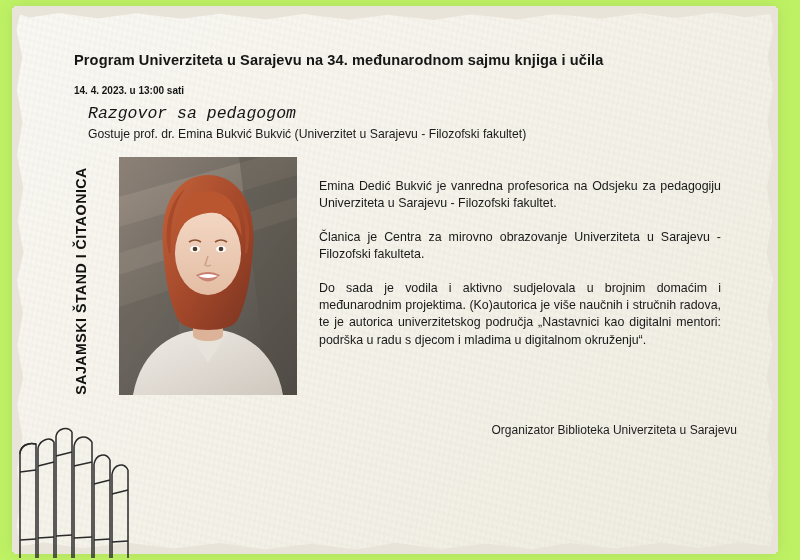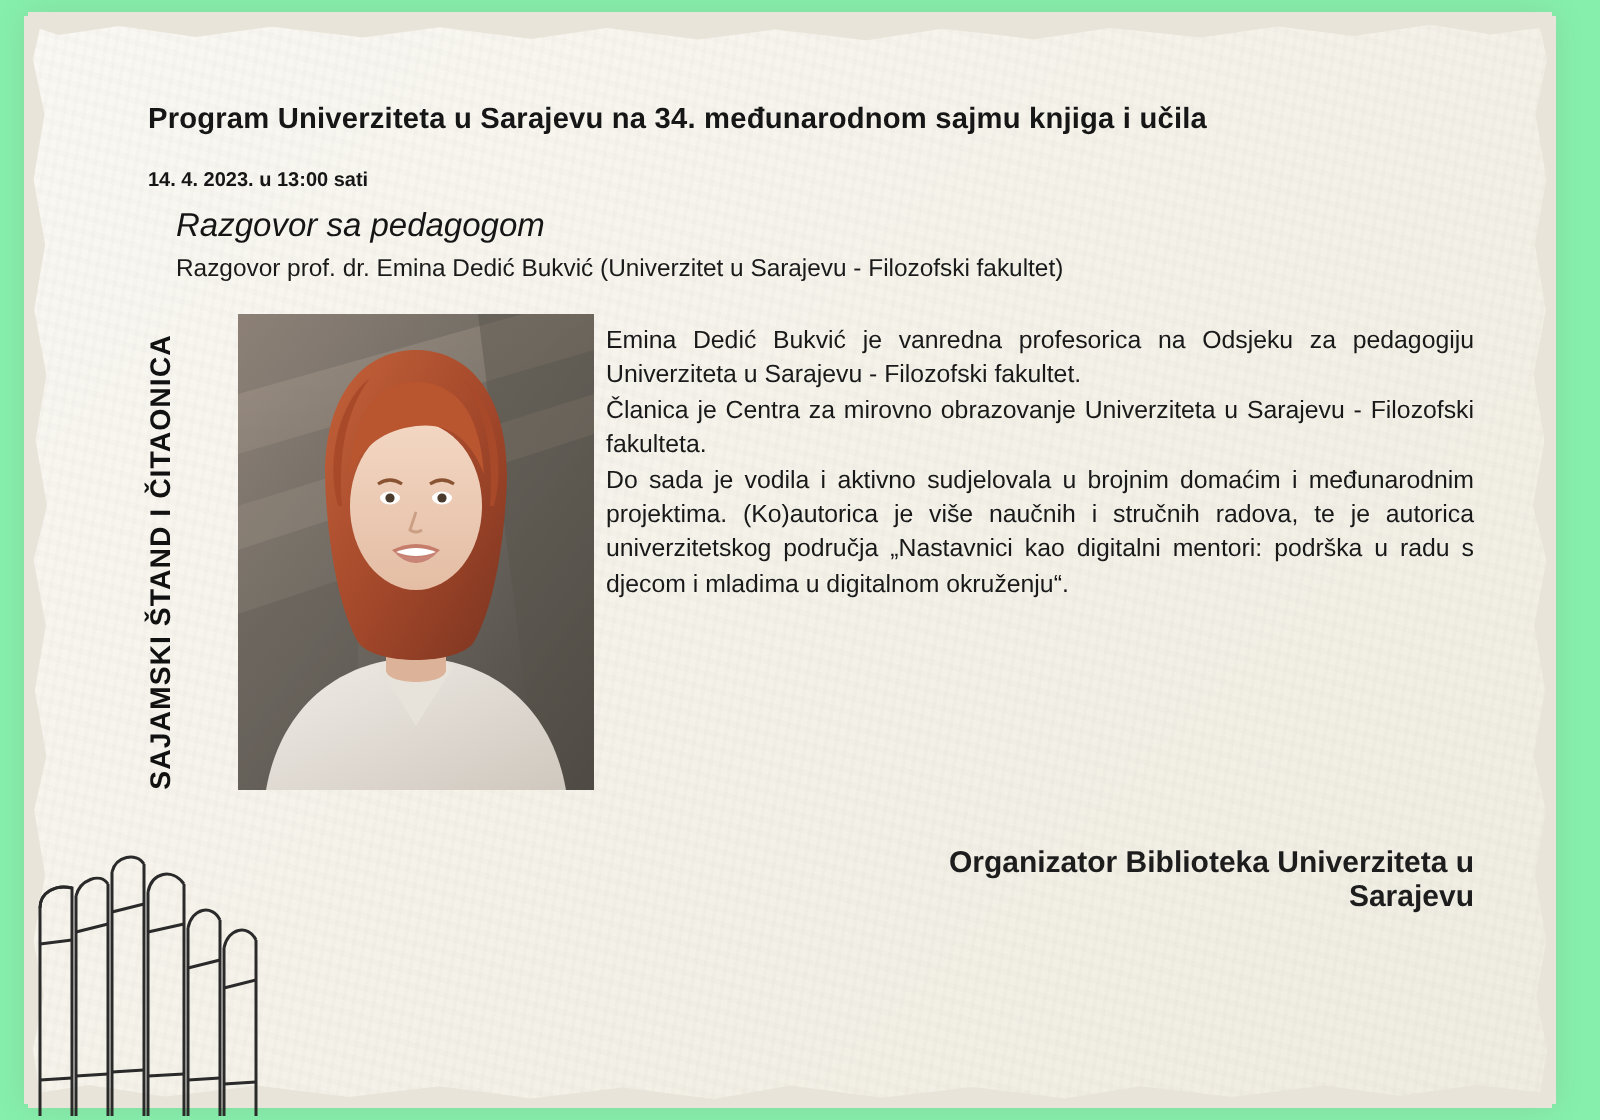--- a/index.html
+++ b/index.html
@@ -11,21 +11,21 @@
     height: 560px;
     overflow: hidden;
     background: #e9e4d9;
     font-family: "Liberation Sans", sans-serif;
   }
 
   #poster {
     position: relative;
     width: 800px;
     height: 560px;
-    background: #86efac;
+    background: #bef264;
   }
 
   
   .paper {
     position: absolute;
     left: 14px;
     top: 8px;
     width: 762px;
     height: 544px;
     background: #f7f5ef;
@@ -78,20 +78,21 @@
     color: #161616;
   }
 
   .subtitle {
     position: absolute;
     left: 88px;
     top: 104px;
     font-size: 16.5px;
     font-style: italic;
     color: #151515;
+    font-family: Liberation Mono, monospace;
   }
 
   .guest {
     position: absolute;
     left: 88px;
     top: 127px;
     font-size: 12.2px;
     color: #1a1a1a;
   }
   .side-label-wrap {
@@ -133,31 +134,31 @@
   .body-text {
     position: absolute;
     left: 303px;
     top: 162px;
     width: 434px;
     font-size: 12.4px;
     line-height: 17.4px;
     color: #191919;
     text-align: justify;
   }
-  .body-text p { margin: 0; }
+  .body-text p { margin: 16px; }
 
   
   .organizer {
     position: absolute;
     left: 420px;
     top: 423px;
     width: 317px;
     text-align: right;
-    font-size: 15px;
-    font-weight: bold;
+    font-size: 12px;
+    font-weight: normal;
     color: #1d1d1d;
   }
 
   
   .books {
     position: absolute;
     left: 14px;
     top: 412px;
     width: 132px;
     height: 146px;
@@ -174,21 +175,21 @@
     <div class="tear left"></div>
     <div class="tear right"></div>
   </div>
 
   <div class="headline">Program Univerziteta u Sarajevu na 34. međunarodnom sajmu knjiga i učila</div>
 
   <div class="datetime">14. 4. 2023. u 13:00 sati</div>
 
   <div class="subtitle">Razgovor sa pedagogom</div>
 
-  <div class="guest">Razgovor prof. dr. Emina Dedić Bukvić (Univerzitet u Sarajevu - Filozofski fakultet)</div>
+  <div class="guest">Gostuje prof. dr. Emina Bukvić Bukvić (Univerzitet u Sarajevu - Filozofski fakultet)</div>
 
   <div class="side-label-wrap">
     <div class="side-label-inner">SAJAMSKI ŠTAND I ČITAONICA</div>
   </div>
 
   <div class="photo">
     <svg width="178" height="238" viewBox="0 0 178 238" xmlns="http://www.w3.org/2000/svg">
       <defs>
         <linearGradient id="bg" x1="0" y1="0" x2="1" y2="1">
           <stop offset="0%" stop-color="#8d8177"></stop>

